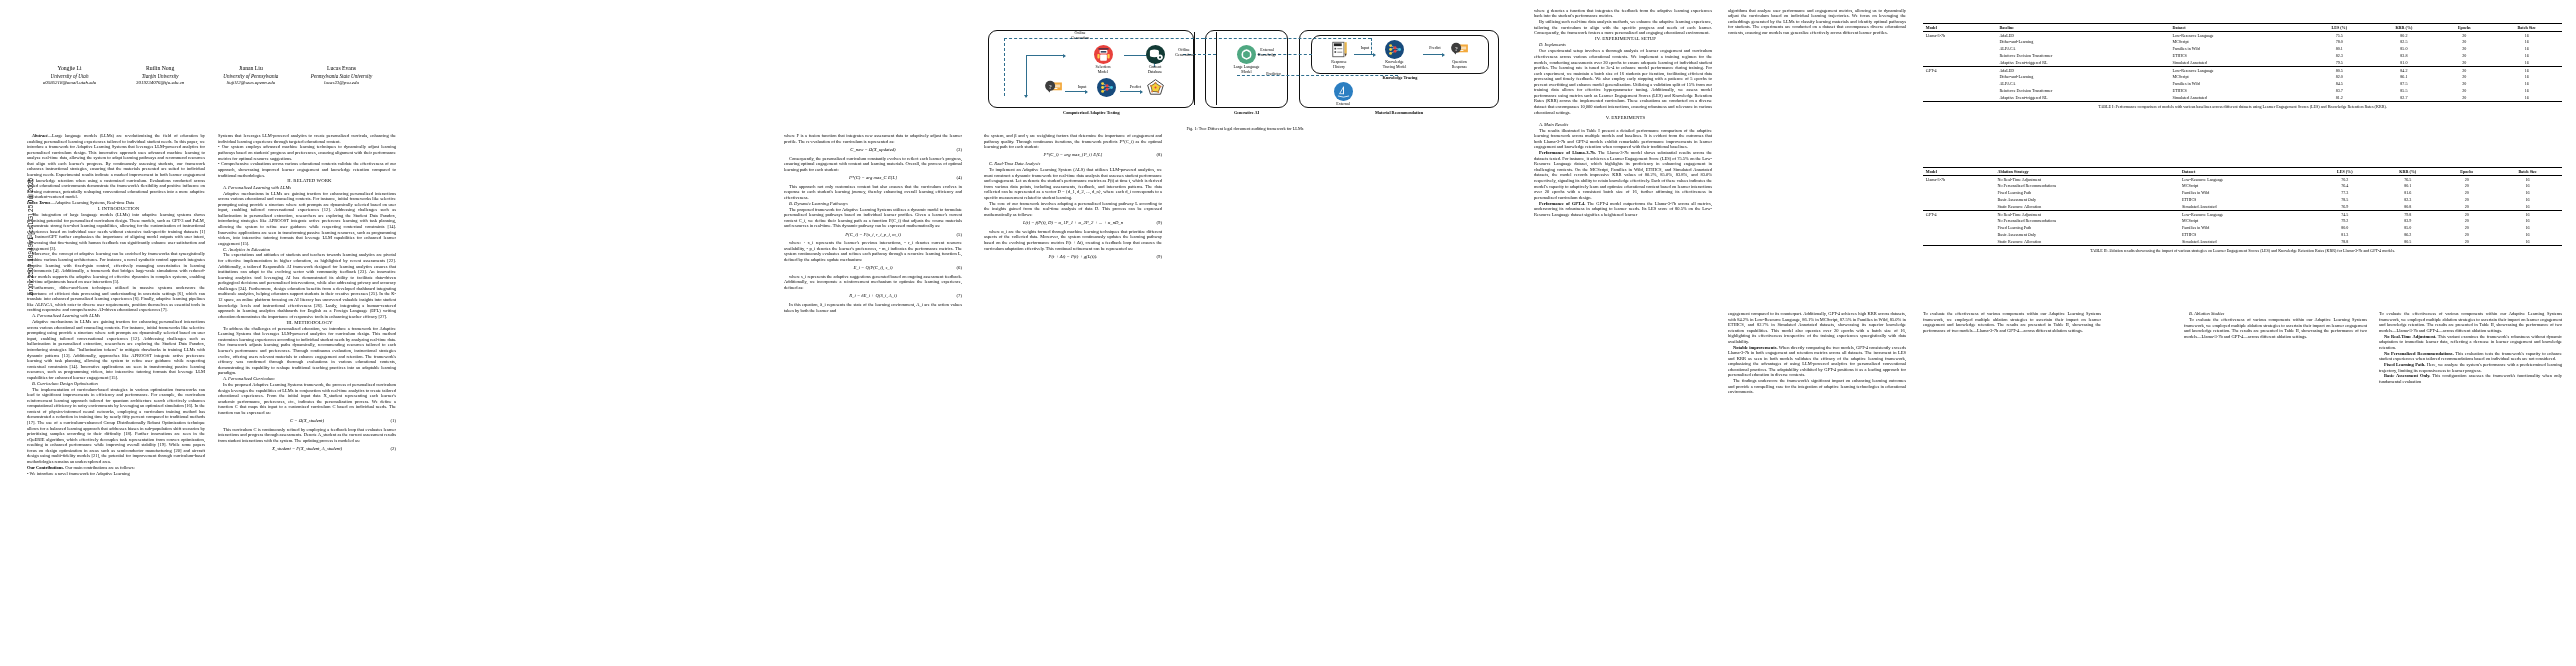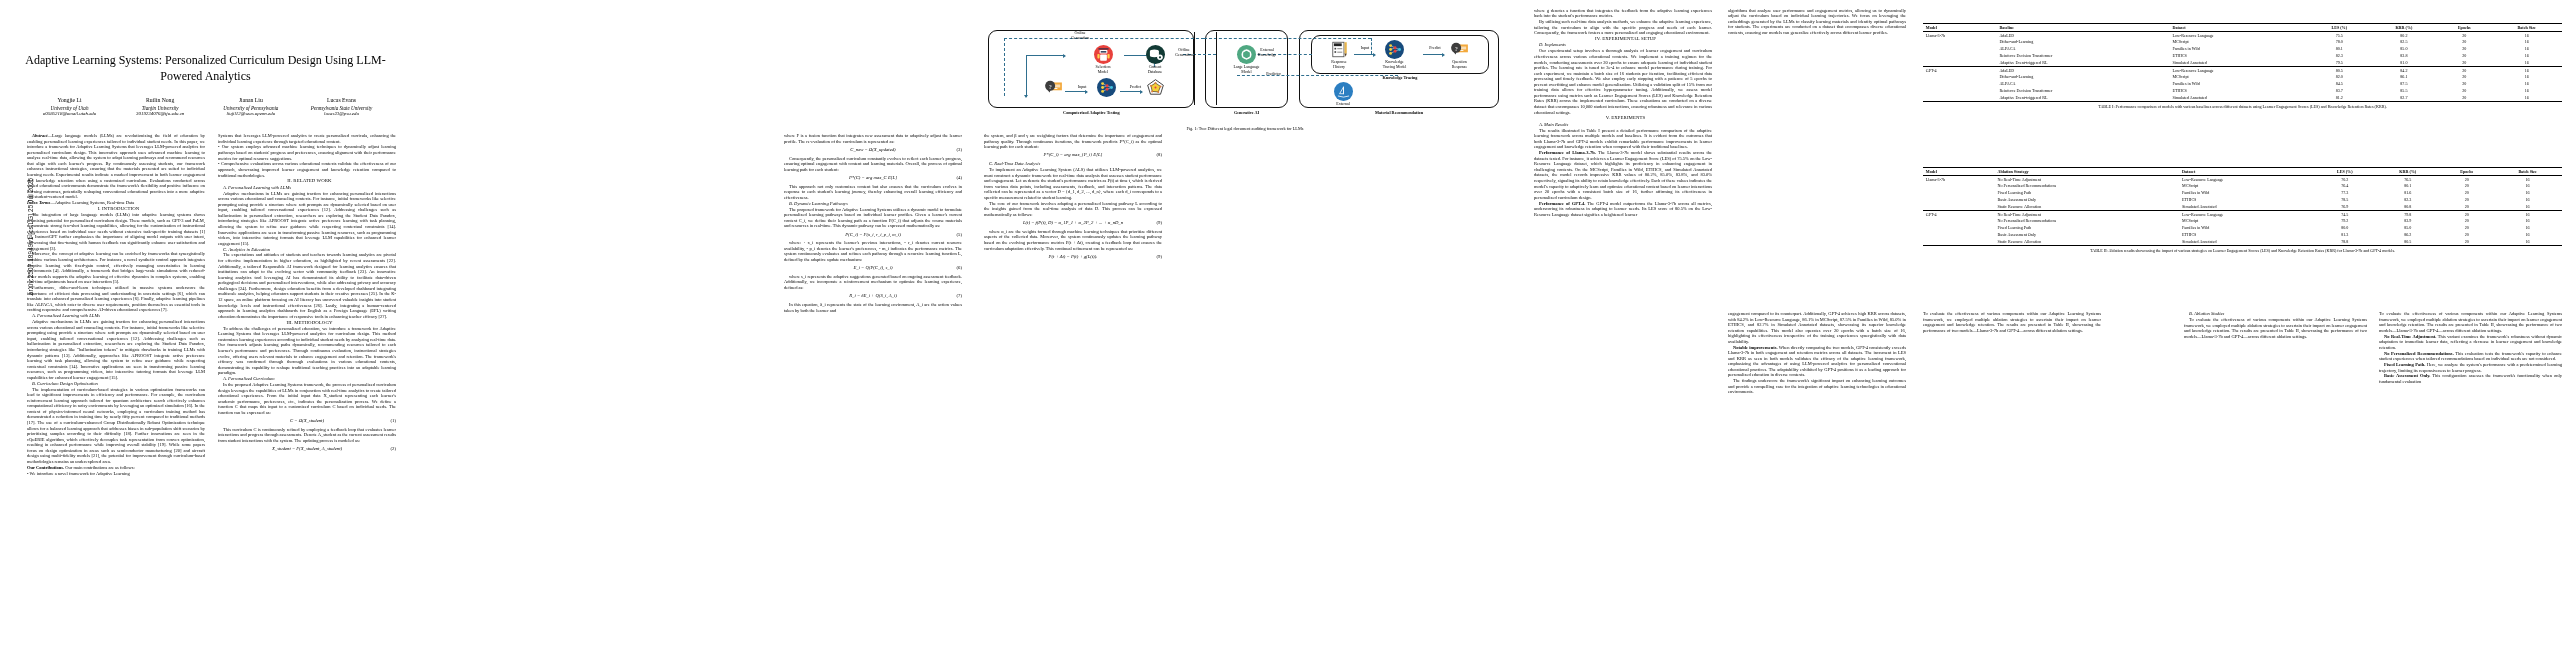--- a/index.html
+++ b/index.html
@@ -65,21 +65,20 @@
   table.sci td.left,table.sci th.left{text-align:left;}
 </style>
 </head>
 <body>
 
 <div class="page">
 
   <div class="arxiv-stamp">arXiv:2507.18949v1  [cs.LG]  25 Jul 2025</div>
 
   <div class="titleblock">
-    <div class="ptitle">Adaptive Learning Systems: Personalized Curriculum Design Using LLM-Powered Analytics</div>
     <div class="authors">
       <div class="author">
         <div class="a-name">Yongjie Li</div>
         <div class="a-aff">University of Utah</div>
         <div class="a-mail">u0585218@umail.utah.edu</div>
       </div>
       <div class="author">
         <div class="a-name">Ruilin Nong</div>
         <div class="a-aff">Tianjin University</div>
         <div class="a-mail">3019234076@tju.edu.cn</div>

